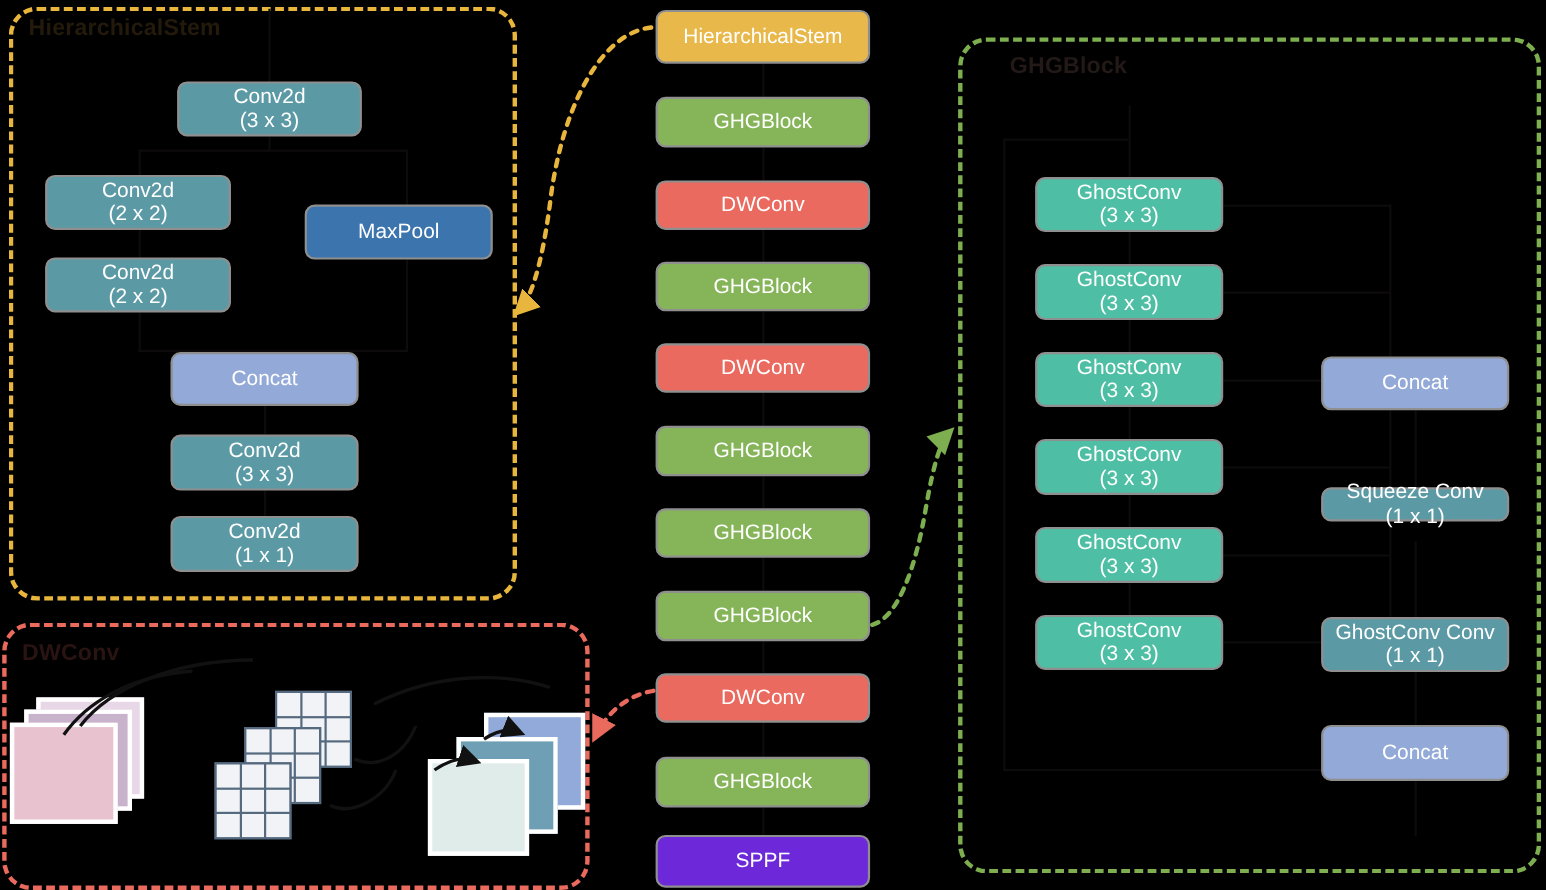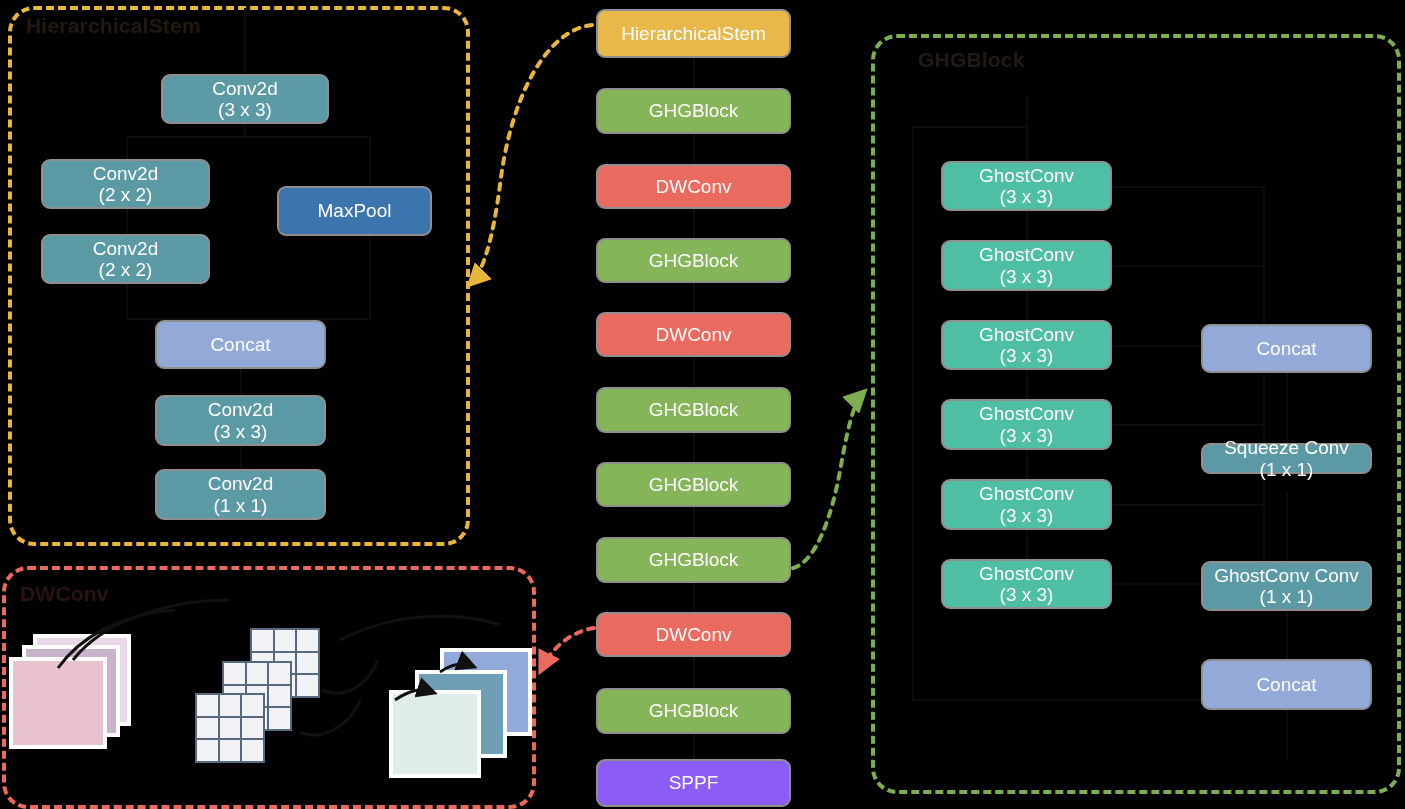--- a/index.html
+++ b/index.html
@@ -36,21 +36,21 @@
         justify-content:center;text-align:center;color:#fff;
         font-size:19px;line-height:1.12;z-index:4;}
   .node .l2{font-size:19px;}
 
   .c-conv   {background:#5B9AA5;}
   .c-maxpool{background:#3C74AE;}
   .c-concat {background:#93A9D8;}
   .c-stem   {background:#E8B84B;}
   .c-ghg    {background:#85B558;}
   .c-dw     {background:#EA6A5F;}
-  .c-sppf   {background:#8b5cf6;justify-content:center;}
+  .c-sppf   {background:#6d28d9;justify-content:center;}
   .c-ghost  {background:#4EBFA4;}
 
   
   .fmap{position:absolute;border:4px solid #ffffff;box-sizing:border-box;z-index:3;}
   .kgrid{position:absolute;display:grid;grid-template-columns:repeat(3,1fr);
          grid-template-rows:repeat(3,1fr);background:#55697f;gap:2px;
          border:2px solid #55697f;box-sizing:border-box;z-index:3;}
   .kgrid i{background:#f1f3f6;display:block;}
 
   svg.overlay{position:absolute;left:0;top:0;width:1405px;height:809px;
@@ -80,21 +80,21 @@
   <div class="node c-conv" style="left:161px;top:74px;width:168px;height:50px;">
     <span><span>Conv2d</span><br>
     <span class="l2">(3 x 3)</span></span>
   </div>
 
   <div class="node c-conv" style="left:41px;top:159px;width:169px;height:50px;">
     <span><span>Conv2d</span><br>
     <span class="l2">(2 x 2)</span></span>
   </div>
 
-  <div class="node c-maxpool" style="left:277px;top:186px;width:155px;height:50px;">
+  <div class="node c-maxpool" style="left:277px;top:186px;width:171px;height:50px;">
     <span>MaxPool</span>
   </div>
 
   <div class="node c-conv" style="left:41px;top:234px;width:169px;height:50px;">
     <span><span>Conv2d</span><br>
     <span class="l2">(2 x 2)</span></span>
   </div>
 
   <div class="node c-concat" style="left:155px;top:320px;width:171px;height:49px;">
     <span>Concat</span>

